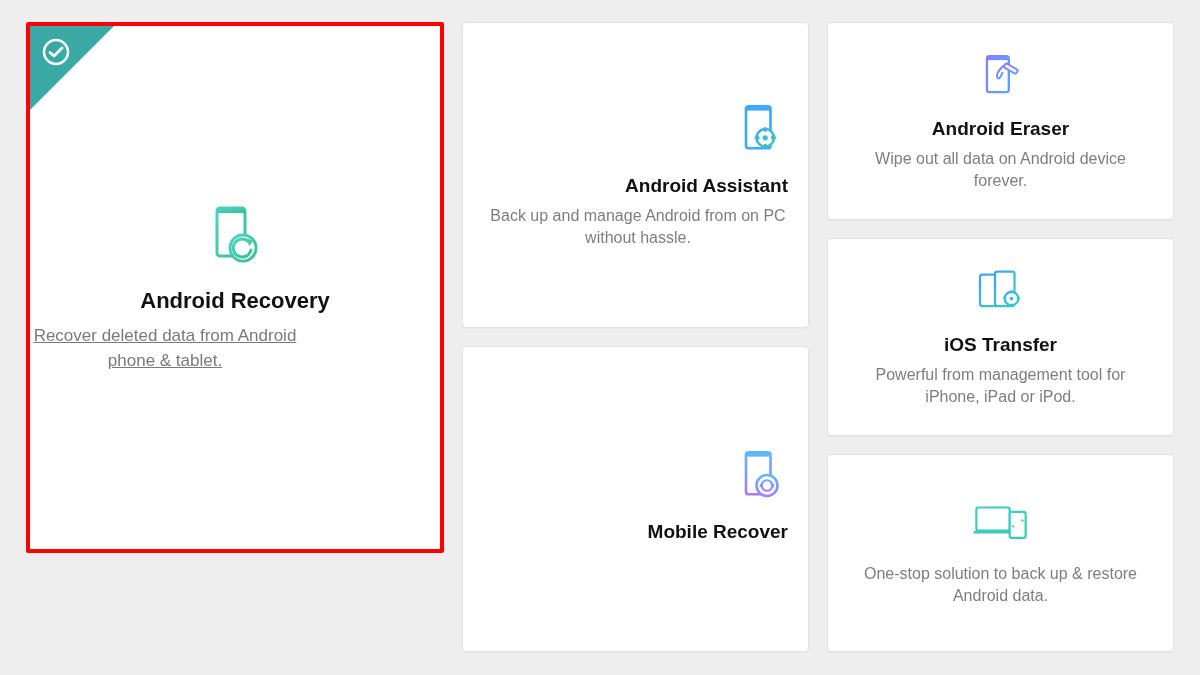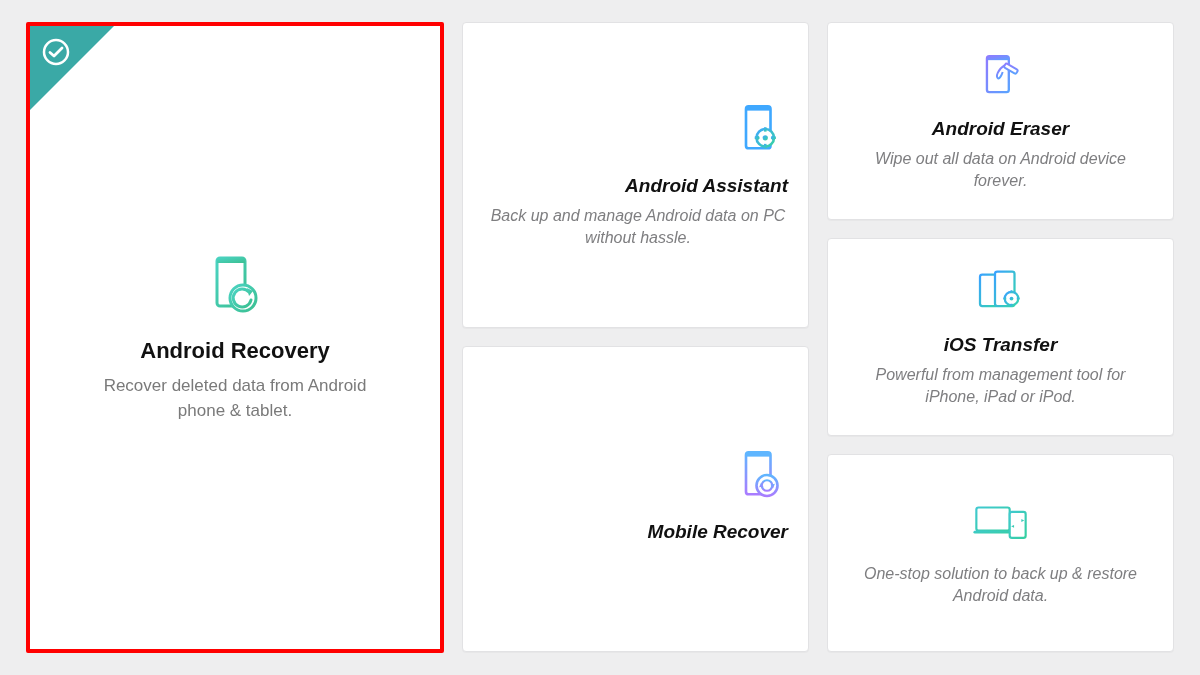--- a/index.html
+++ b/index.html
@@ -13,27 +13,26 @@
   .page {
     display: flex;
     gap: 18px;
     padding: 22px 26px 22px 26px;
     height: 100%;
   }
   
   .big-card {
     position: relative;
     width: 418px;
-    height: 631px;
+    height: 531px;
     background: #ffffff;
     border: 4px solid #ff0000;
     border-radius: 2px;
     display: flex;
     flex-direction: column;
-    align-items: center;
     justify-content: center;
     text-align: center;
     overflow: hidden;
   }
   .corner-badge {
     position: absolute;
     top: 0; left: 0;
     width: 0; height: 0;
     border-top: 84px solid #3aa9a6;
     border-right: 84px solid transparent;
@@ -47,34 +46,34 @@
     font-size: 22px;
     color: #111;
     font-weight: 700;
     margin-bottom: 10px;
   }
   .big-card p {
     font-size: 17px;
     color: #7a7a7a;
     line-height: 1.45;
     max-width: 270px;
+    text-decoration: underline;
   }
 
   
   .right-cols {
     flex: 1;
     display: flex;
     gap: 18px;
   }
   .col {
     flex: 1;
     display: flex;
     flex-direction: column;
     gap: 18px;
-    font-style: italic;
   }
   .card {
     background: #ffffff;
     border: 1px solid #e2e2e4;
     border-radius: 4px;
     display: flex;
     flex-direction: column;
     align-items: center;
     justify-content: center;
     text-align: center;
@@ -154,21 +153,21 @@
                   <rect x="7" y="-1.5" width="5" height="3"></rect>
                 <rect x="5" y="-9" width="3" height="5" transform="rotate(45)"></rect>
                   <rect x="-8" y="4" width="3" height="5" transform="rotate(45)"></rect>
                 <rect x="-8" y="-9" width="3" height="5" transform="rotate(-45)"></rect>
                   <rect x="5" y="4" width="3" height="5" transform="rotate(-45)"></rect>
               </g>
             </g>
           </svg>
         </span>
         <h3>Android Assistant</h3>
-        <p>Back up and manage Android data on PC without hassle.</p>
+        <p>Back up and manage Android from on PC without hassle.</p>
       </div>
 
       <div class="card">
         <span class="icon-wrap">
           <svg width="56" height="56" viewBox="0 0 64 64">
             <defs>
               <linearGradient id="gradBluePurple" x1="0" y1="0" x2="0" y2="1">
                 <stop offset="0%" stop-color="#5fb6ff"></stop>
                 <stop offset="100%" stop-color="#a97cff"></stop>
               </linearGradient>

